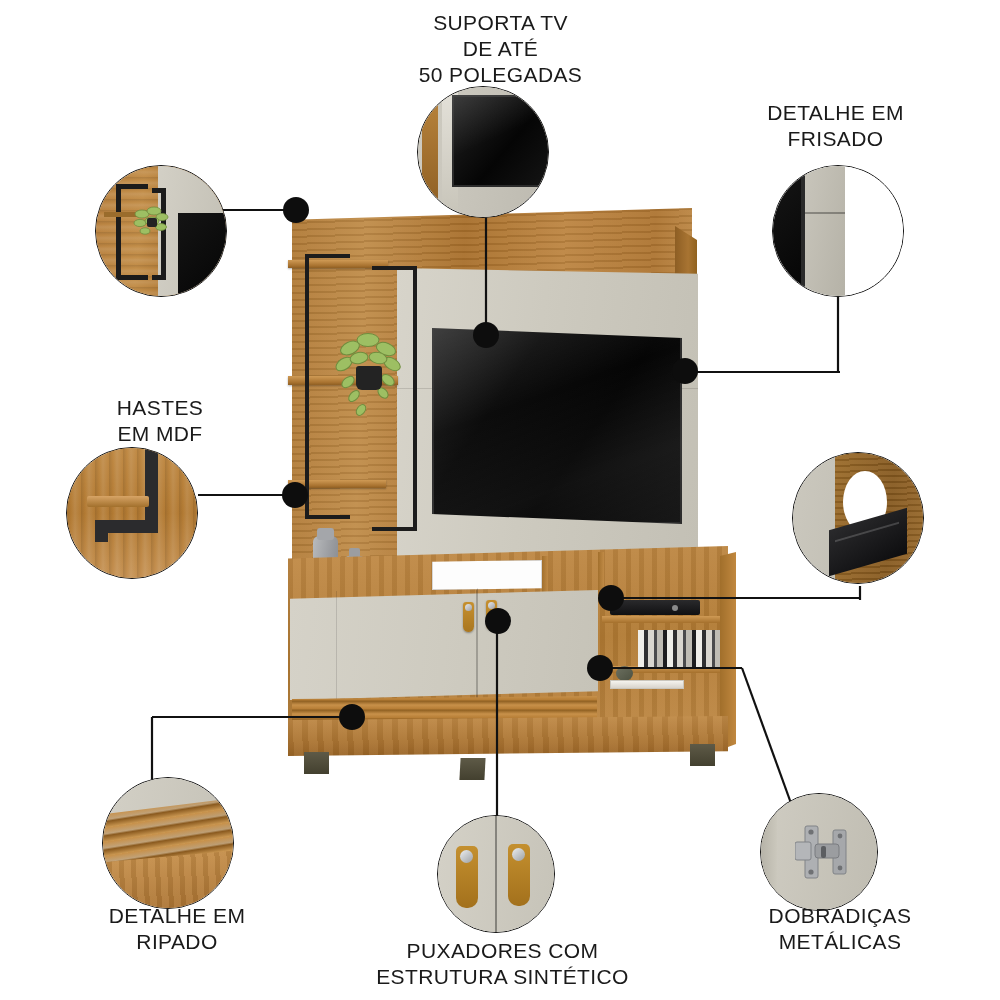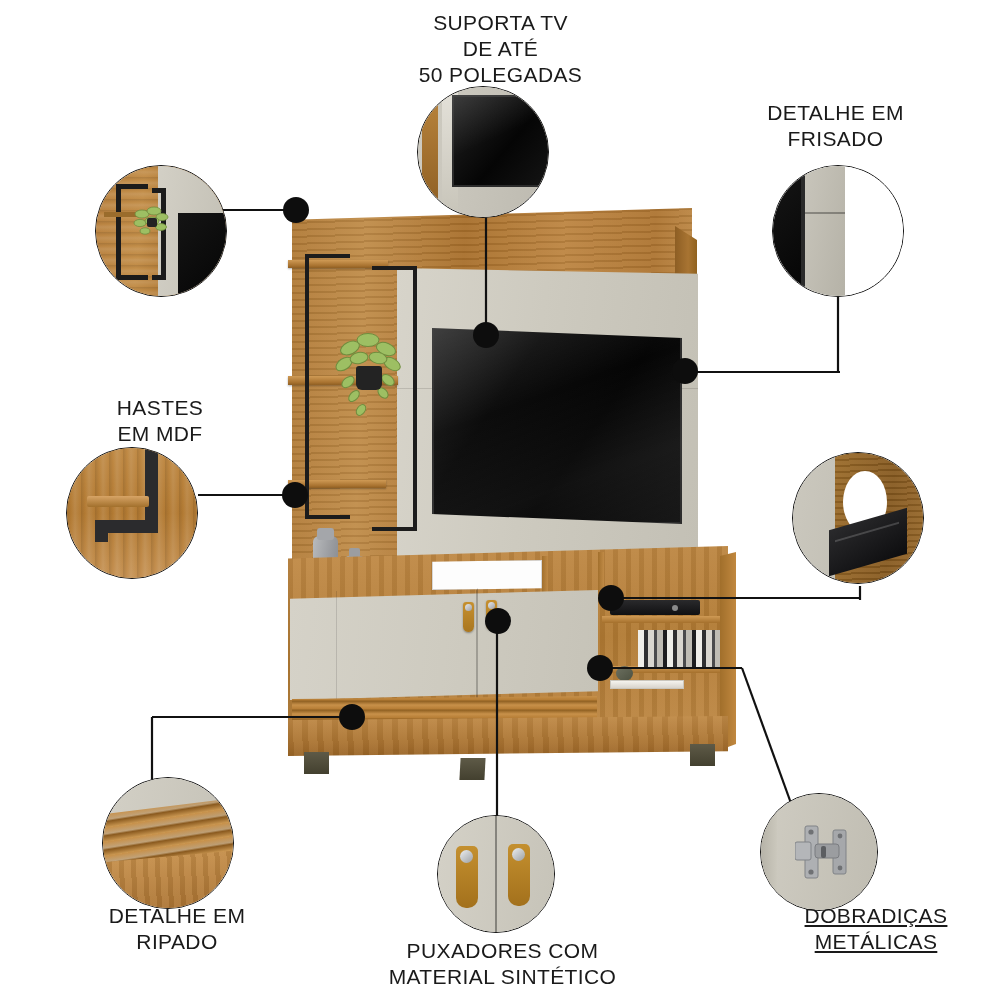--- a/index.html
+++ b/index.html
@@ -400,17 +400,17 @@
   <div class="label" style="left:378px;top:10px;width:245px;">SUPORTA TV
 DE ATÉ
 50 POLEGADAS</div>
   <div class="label" style="left:728px;top:100px;width:215px;">DETALHE EM
 FRISADO</div>
   <div class="label" style="left:60px;top:395px;width:200px;">HASTES
 EM MDF</div>
   <div class="label" style="left:62px;top:903px;width:230px;">DETALHE EM
 RIPADO</div>
   <div class="label" style="left:370px;top:938px;width:265px;">PUXADORES COM
-MATERIAL SINTÉTICO</div>
-  <div class="label" style="left:761px;top:903px;width:230px;text-decoration:underline;">DOBRADIÇAS
+ESTRUTURA SINTÉTICO</div>
+  <div class="label" style="left:725px;top:903px;width:230px;">DOBRADIÇAS
 METÁLICAS</div>
 
 </div>
 
 </body></html>

